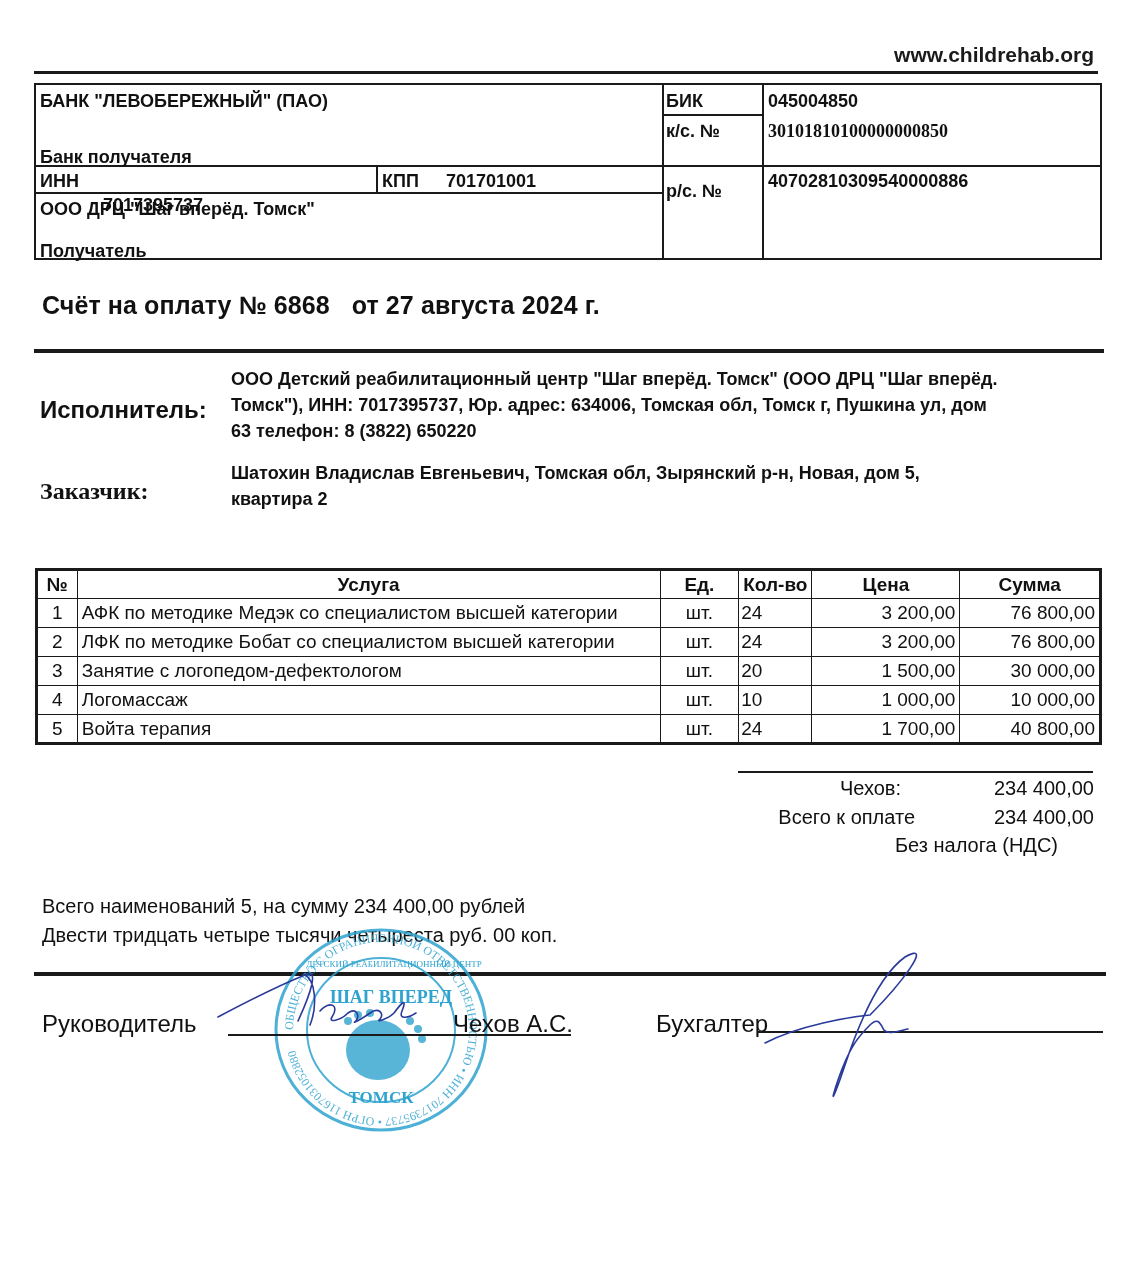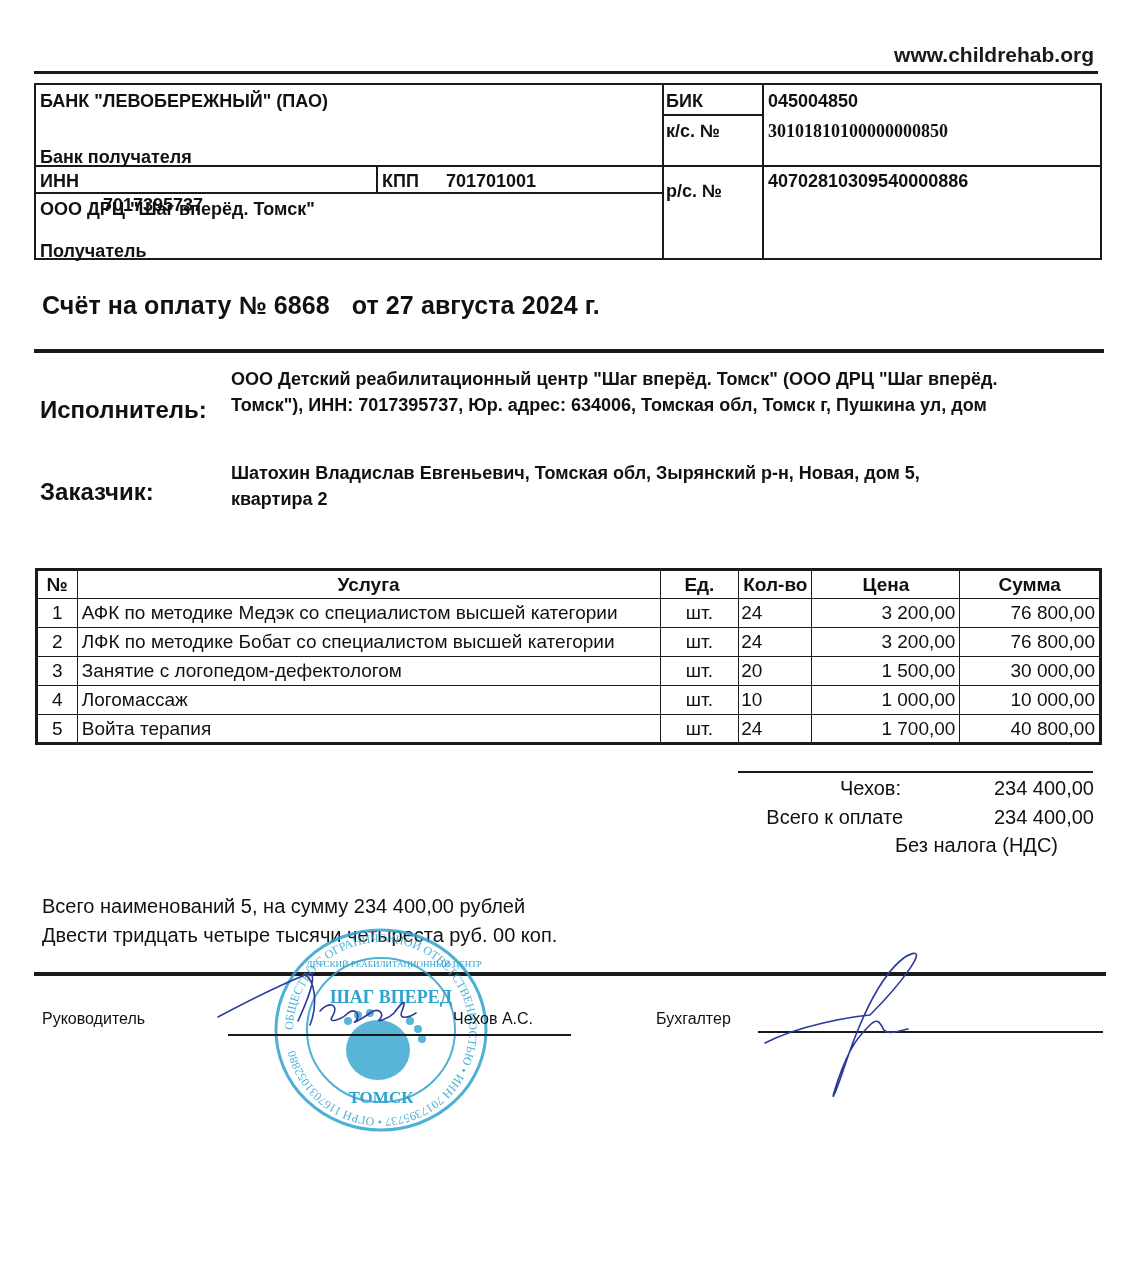--- a/index.html
+++ b/index.html
@@ -30,21 +30,21 @@
   table.svc td.num { text-align: center; }
   table.svc td.unit { text-align: center; }
   table.svc td.qty { text-align: left; padding-left: 2px; }
   table.svc td.money { text-align: right; }
 
   .totals-rule { position: absolute; left: 738px; top: 771px; width: 355px; height: 2px; background: #1a1a1a; }
   .tot { position: absolute; font-size: 20px; }
 
   .summary { position: absolute; left: 42px; font-size: 20px; }
   .foot-rule { position: absolute; left: 34px; top: 972px; width: 1072px; height: 4px; background: #1a1a1a; }
-  .sign-label { position: absolute; top: 1010px; font-size: 16px; }
+  .sign-label { position: absolute; top: 1010px; font-size: 24px; }
   .sign-line { position: absolute; height: 2px; background: #1a1a1a; }
 
   .stamp { position: absolute; left: 266px; top: 925px; width: 230px; height: 210px; }
   .sig { position: absolute; }
 </style>
 </head>
 <body>
 
 <div class="site">www.childrehab.org</div>
 <div class="top-rule"></div>
@@ -77,23 +77,24 @@
 
 <div class="title">
   <span>Счёт на оплату № 6868</span><span class="gap"></span><span>от 27 августа 2024 г.</span>
 </div>
 <div class="mid-rule"></div>
 
 <div class="party-label" style="top:396px;">Исполнитель:</div>
 <div class="party-text" style="top:366px;">
   <div>ООО Детский реабилитационный центр "Шаг вперёд. Томск" (ООО ДРЦ "Шаг вперёд.</div>
   <div>Томск"), ИНН: 7017395737, Юр. адрес: 634006, Томская обл, Томск г, Пушкина ул, дом</div>
-</div>
-
-<div class="party-label" style="top:478px;">Заказчик:</div>
+  <div>63 телефон: 8 (3822) 650220</div>
+</div>
+
+<div class="party-label" style="top:478px;font-family:Liberation Serif, serif;">Заказчик:</div>
 <div class="party-text" style="top:460px;">
   <div>Шатохин Владислав Евгеньевич, Томская обл, Зырянский р-н, Новая, дом 5,</div>
   <div>квартира 2</div>
 </div>
 
 <table class="svc">
   <colgroup>
     <col style="width:41px">
       <col style="width:584px">
       <col style="width:80px">
@@ -151,21 +152,21 @@
         <td class="qty">24</td>
         <td class="money">1 700,00</td>
         <td class="money">40 800,00</td>
       </tr>
     </tbody>
 </table>
 
 <div class="totals-rule"></div>
 <div class="tot" style="right:235px;top:777px;">Чехов:</div>
 <div class="tot" style="right:42px;top:777px;">234 400,00</div>
-<div class="tot" style="right:233px;top:806px;">Всего к оплате</div>
+<div class="tot" style="right:221px;top:806px;">Всего к оплате</div>
 <div class="tot" style="right:42px;top:806px;">234 400,00</div>
 <div class="tot" style="right:78px;top:834px;">Без налога (НДС)</div>
 
 <div class="summary" style="top:895px;">Всего наименований 5, на сумму 234 400,00 рублей</div>
 <div class="summary" style="top:924px;">Двести тридцать четыре тысячи четыреста руб. 00 коп.</div>
 
 <div class="foot-rule"></div>
 
 <svg class="stamp" viewBox="0 0 230 210">
   <defs>

